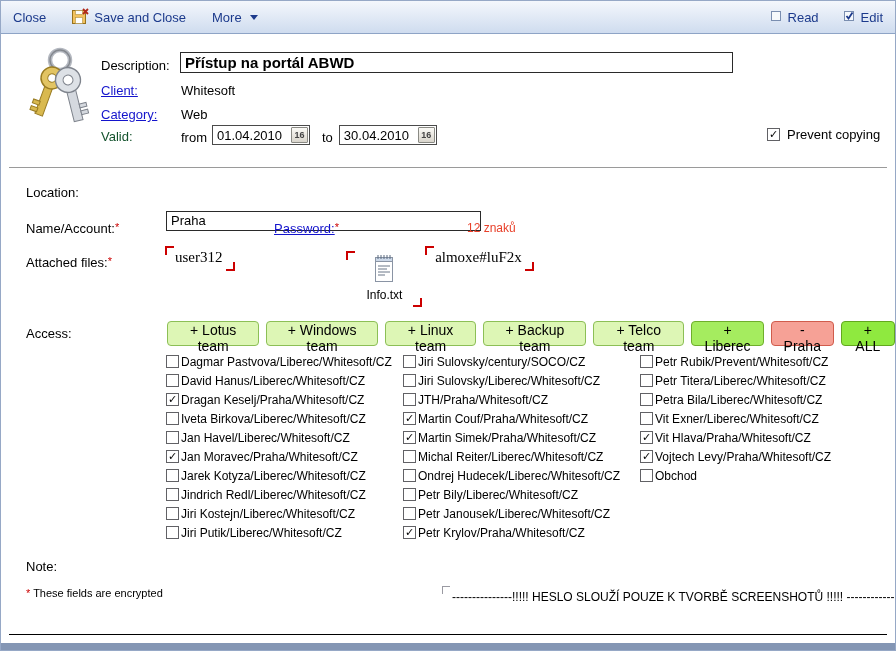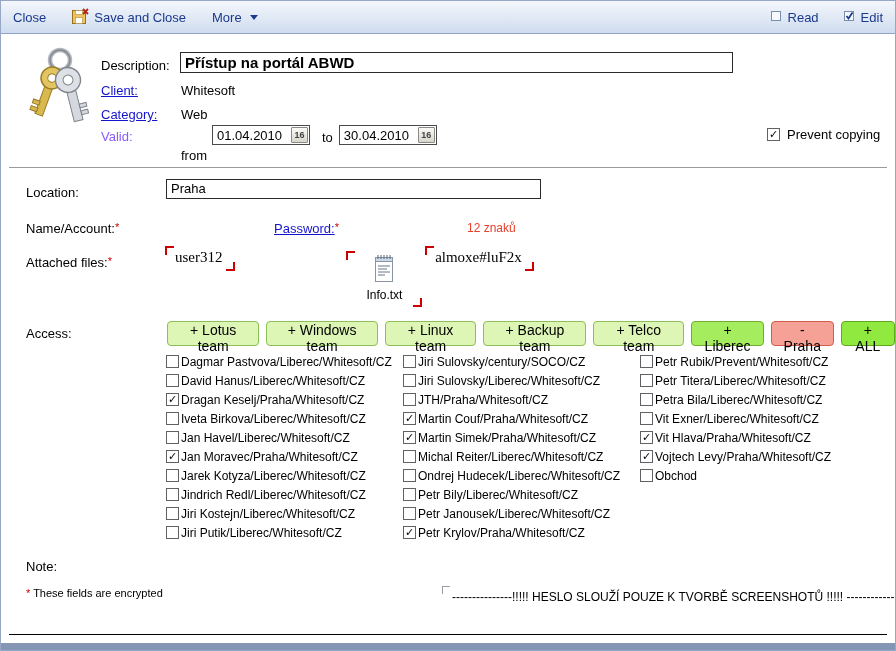--- a/index.html
+++ b/index.html
@@ -13,26 +13,26 @@
              color:var(--toolbar_text,#1c3a8c); }
   .tbtn { display:flex; align-items:center; gap:5px; cursor:default; white-space:nowrap; }
   .tb-gap { width:26px; }
   .tb-right { margin-left:auto; display:flex; align-items:center; gap:24px; }
   .caret { display:inline-block; width:0; height:0; border-left:4px solid transparent; border-right:4px solid transparent; border-top:5px solid #1c3a8c; margin-left:3px; }
 
   
   .abs { position:absolute; }
   .lbl { color:#000; }
   .link { color:var(--link,#1414cc); text-decoration:underline; }
-  .gray { color:#8b5cf6; }
+  .gray { color:#14532d; }
   .req { color:var(--required,#cc0000); font-size:11px; vertical-align:top; }
 
   .inputbox { border:1px solid #2a2a2a; background:#fff; padding:1px 4px; font-family:"Liberation Sans",sans-serif; }
   #desc-input { font-weight:bold; font-size:15px; width:553px; height:21px; line-height:17px; }
-  #location-input { width:375px; height:20px; font-size:13px; line-height:16px; }
+  #location-input { width:315px; height:20px; font-size:13px; line-height:16px;margin-top:32px; }
 
   .datebox { position:relative; display:inline-block; border:1px solid #4a4a4a; background:#fff; width:98px; height:20px; vertical-align:middle; }
   .datebox .dval { position:absolute; left:4px; top:2px; font-size:13px; }
   .datebtn { position:absolute; right:1px; top:1px; width:17px; height:16px; background:linear-gradient(#fbfaf6,#d9d5cc);
              border:1px solid #8a8a84; border-radius:1px; font-size:9px; font-weight:bold; color:#444;
              display:flex; align-items:center; justify-content:center;margin-left:8px; }
 
   .cb { display:inline-block; width:13px; height:13px; background:#fff; border:1px solid #616165;
         font:bold 11px/11px "DejaVu Sans", sans-serif; text-align:center; color:#000; flex:0 0 13px; }
 
@@ -147,21 +147,21 @@
   <div class="abs inputbox" id="desc-input" style="left:179px; top:51px;">Přístup na portál ABWD</div>
 
   <div class="abs" style="left:100px; top:82px;"><span class="link">Client:</span></div>
   <div class="abs" style="left:180px; top:82px;">Whitesoft</div>
 
   <div class="abs" style="left:100px; top:106px;"><span class="link">Category:</span></div>
   <div class="abs" style="left:180px; top:106px;">Web</div>
 
   <div class="abs gray" style="left:100px; top:128px;">Valid:</div>
   <div class="abs" style="left:180px; top:124px;">
-    <span style="margin-right:5px; position:relative; top:22px;">from</span><span class="datebox"><span class="dval">01.04.2010</span><span class="datebtn">16</span></span><span style="margin:0 6px 0 12px; position:relative; top:4px;">to</span><span class="datebox"><span class="dval">30.04.2010</span><span class="datebtn">16</span></span>
+    <span style="margin-right:5px; position:relative; top:4px;">from</span><span class="datebox"><span class="dval">01.04.2010</span><span class="datebtn">16</span></span><span style="margin:0 6px 0 12px; position:relative; top:4px;">to</span><span class="datebox"><span class="dval">30.04.2010</span><span class="datebtn">16</span></span>
   </div>
 
   <div class="abs" style="left:766px; top:126px; display:flex; align-items:center; gap:7px;">
     <span class="cb" id="prevent-cb">✓</span>
     <span>Prevent copying</span>
   </div>
 
   <div class="sep"></div>
 
   

